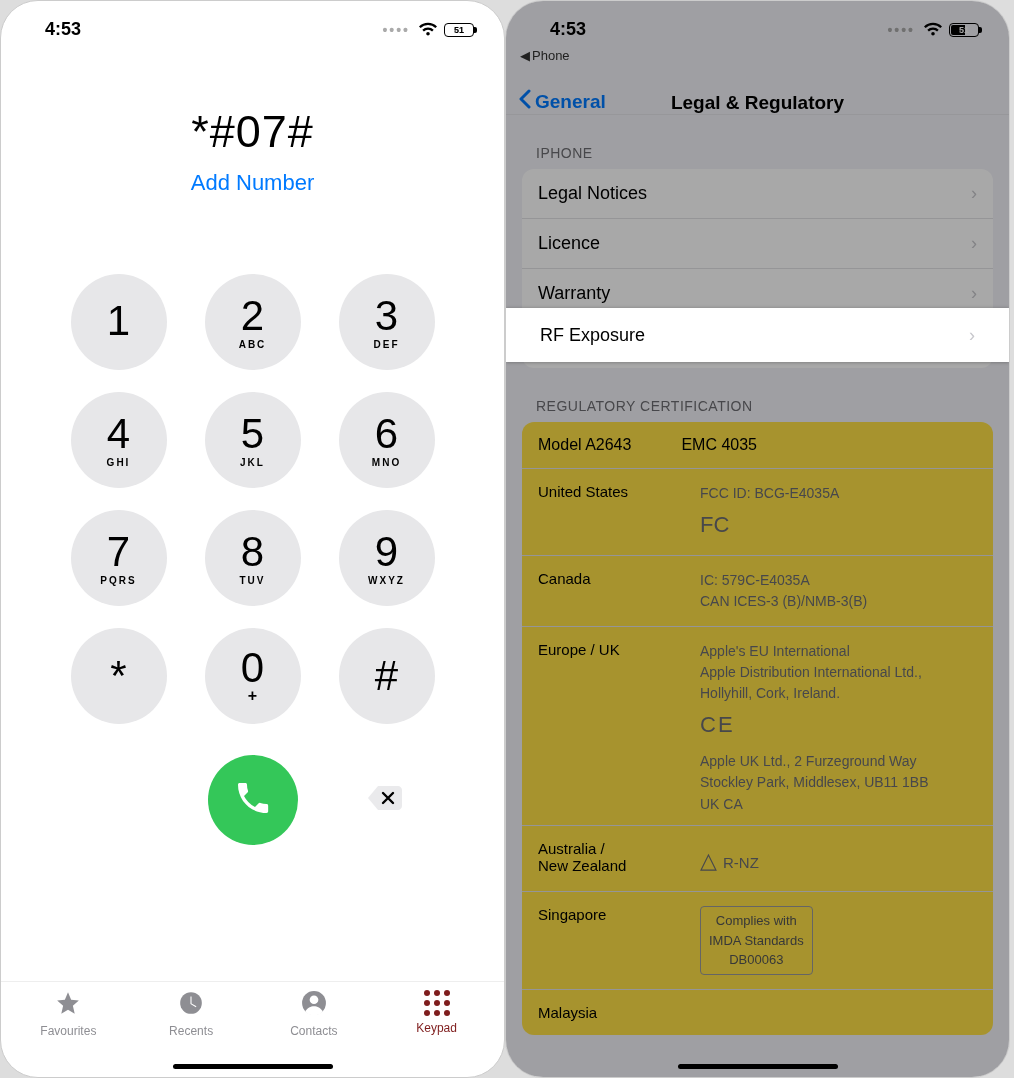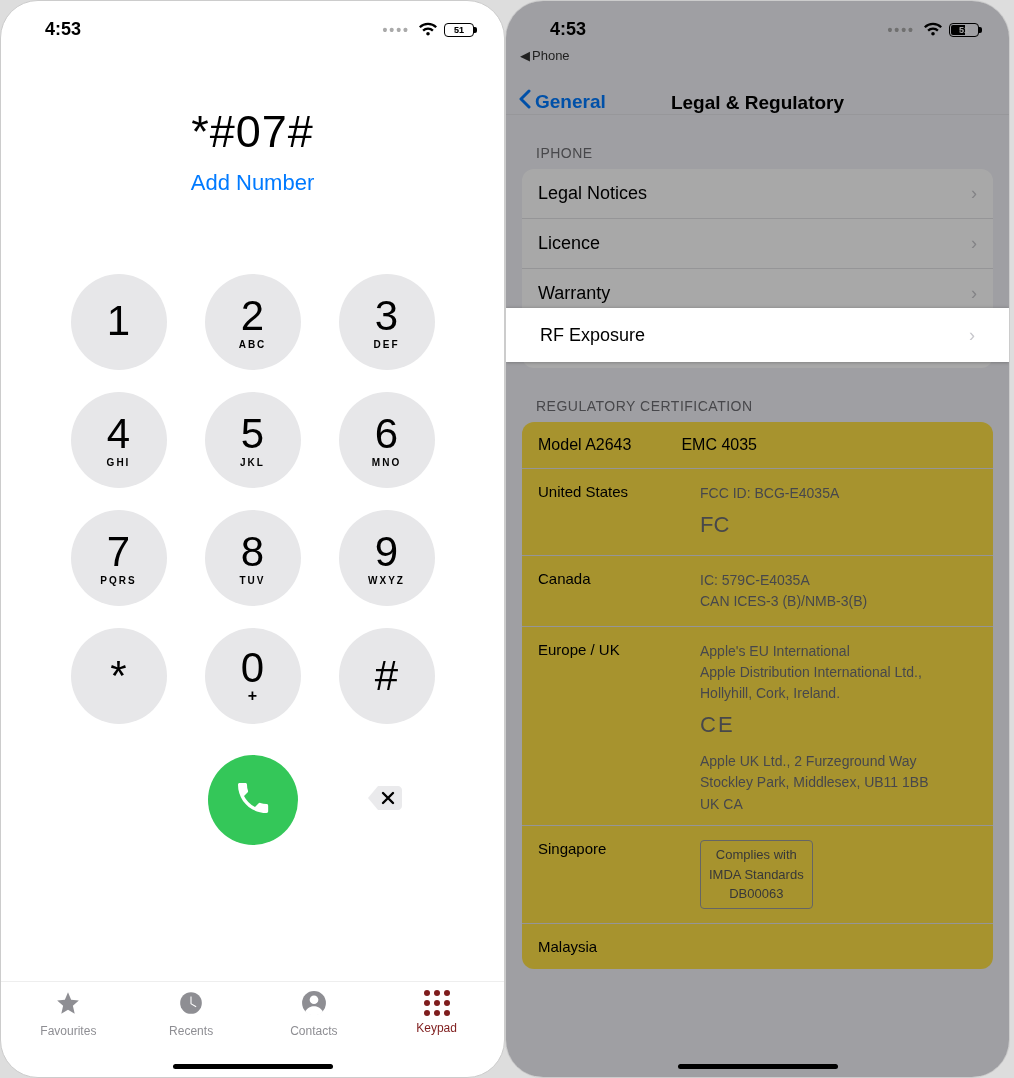--- a/index.html
+++ b/index.html
@@ -421,20 +421,29 @@
           <div>Apple Distribution International Ltd.,</div>
           <div>Hollyhill, Cork, Ireland.</div>
           <span class="cert-symbol" style="letter-spacing:2px">CE</span>
           <div style="height:10px"></div>
           <div>Apple UK Ltd., 2 Furzeground Way</div>
           <div>Stockley Park, Middlesex, UB11 1BB</div>
           <span class="cert-symbol" style="font-size:14px;line-height:1">UK CA</span>
         </div>
       </div>
       <div class="reg-row">
+        <div class="reg-left">
+          <div>Australia /</div>
+          <div>New Zealand</div>
+        </div>
+        <div class="reg-right">
+          <span class="cert-symbol">△ <span style="font-size:15px">R-NZ</span></span>
+        </div>
+      </div>
+      <div class="reg-row">
         <div class="reg-left">Singapore</div>
         <div class="reg-right">
           <div class="complies-box">
             <div>Complies with</div>
             <div>IMDA Standards</div>
             <div>DB00063</div>
           </div>
         </div>
       </div>
       <div class="reg-row">

